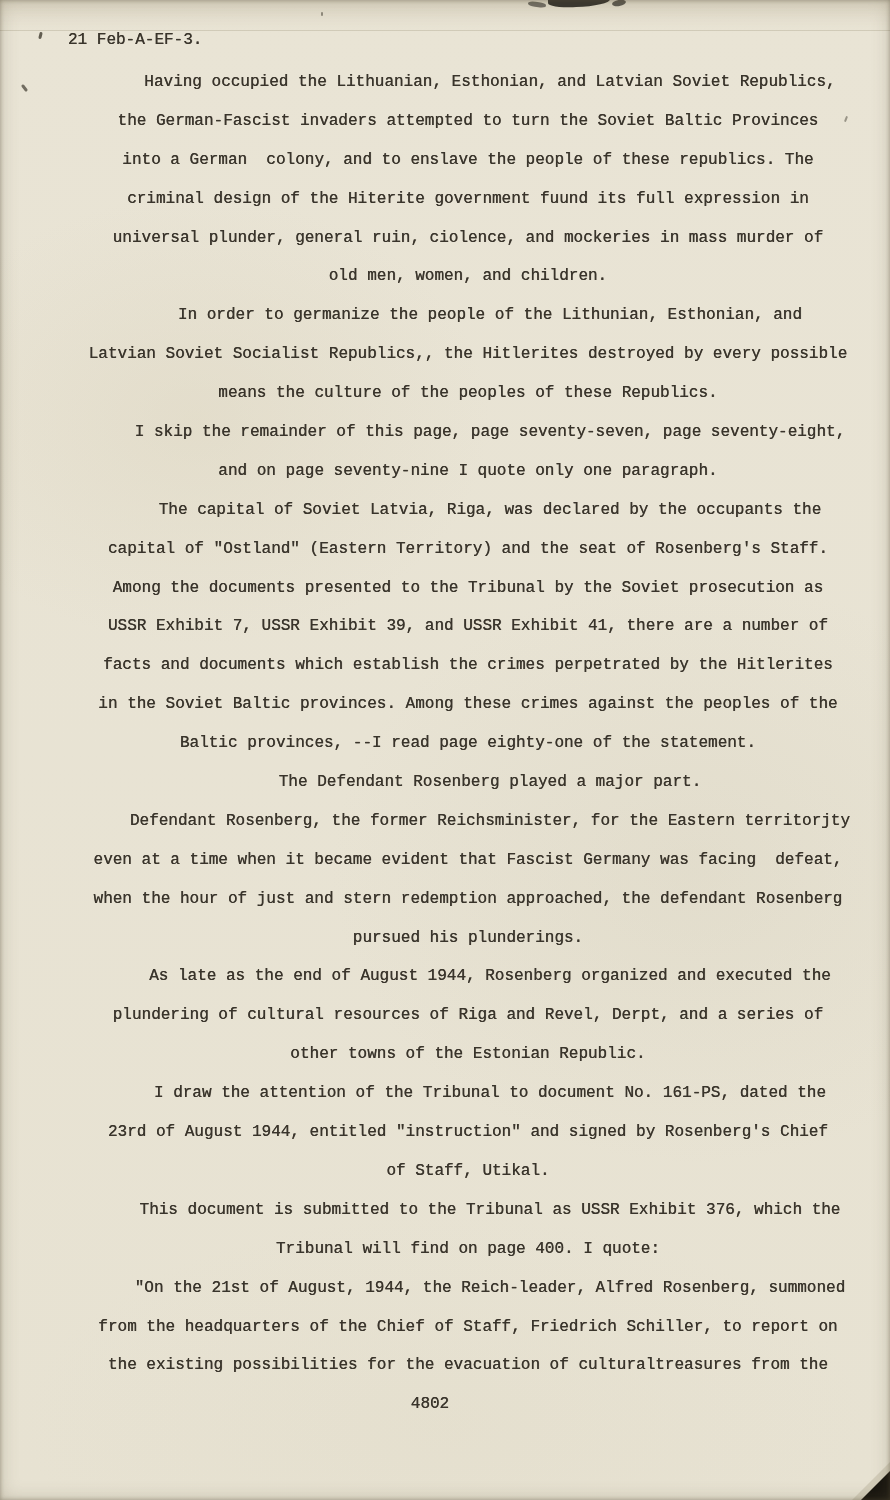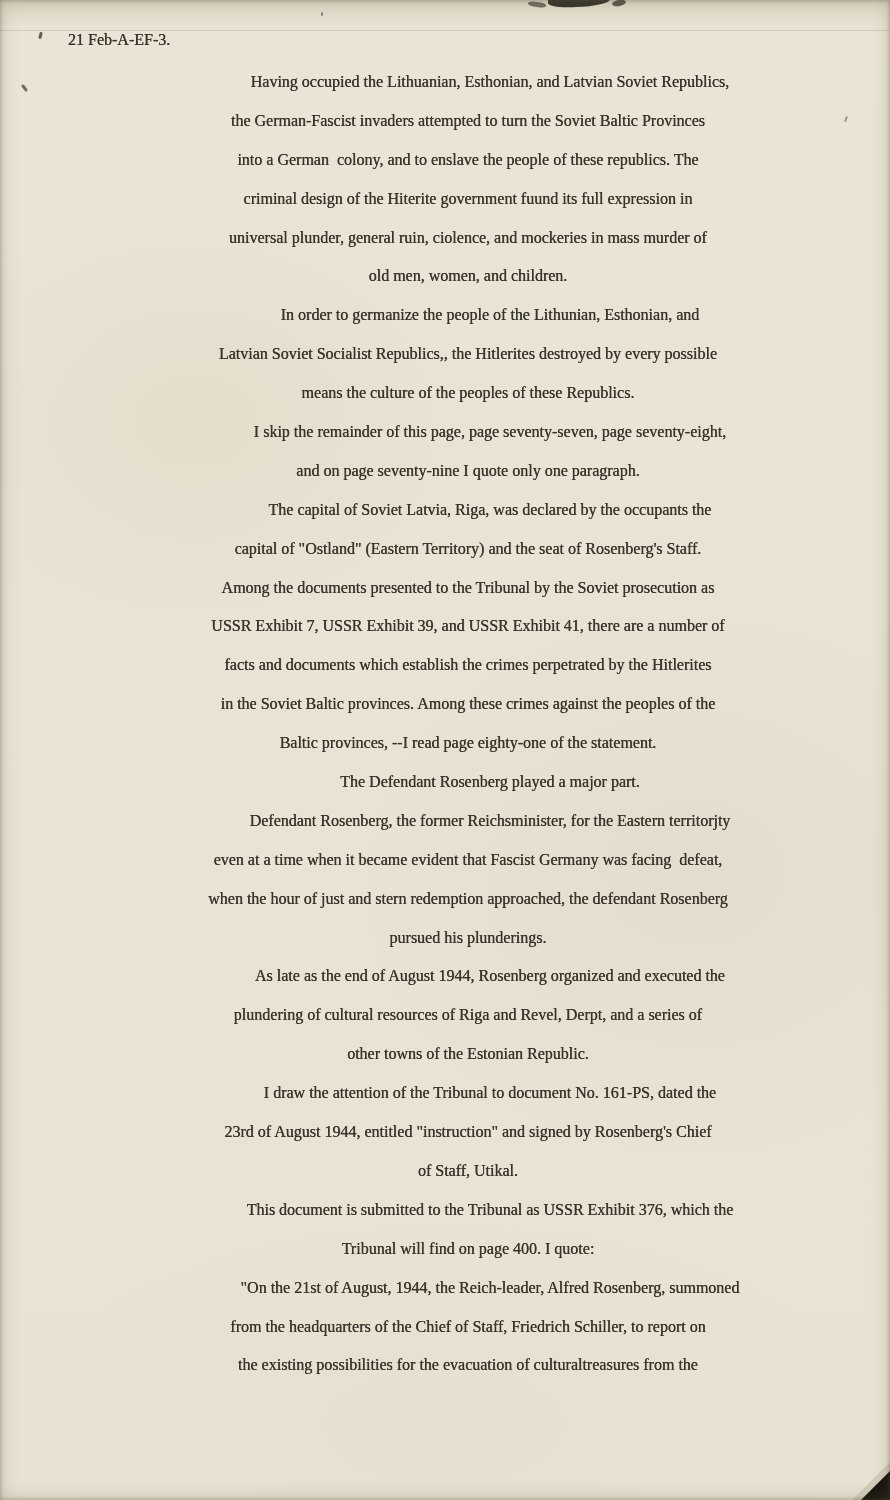--- a/index.html
+++ b/index.html
@@ -6,21 +6,21 @@
   .page {
     position: relative;
     width: 890px;
     height: 1500px;
     overflow: hidden;
     background:
       radial-gradient(ellipse 420px 320px at 22% 28%, rgba(214,206,182,.30), rgba(214,206,182,0) 70%),
       radial-gradient(ellipse 520px 420px at 78% 58%, rgba(205,199,178,.22), rgba(205,199,178,0) 70%),
       radial-gradient(ellipse 600px 300px at 50% 95%, rgba(222,216,196,.25), rgba(222,216,196,0) 70%),
       linear-gradient(#e9e4d5, #e7e2d2);
-    font-family: Liberation Serif, serif;
+    font-family: Liberation Mono, monospace;
     color: #39342b;
   }
   
   .page::after {
     content: "";
     position: absolute;
     inset: 0;
     box-shadow:
       inset 0 0 4px rgba(80,72,52,.45),
       inset 0 0 18px rgba(110,100,75,.30);
@@ -116,16 +116,17 @@
   <div class="smudge-bit-b"></div>
   <div class="speck speck-1"></div>
   <div class="speck speck-2"></div>
   <div class="speck speck-3"></div>
   <div class="speck speck-4"></div>
 
   <div class="header typewriter">21 Feb-A-EF-3.</div>
 
   <div class="body-text typewriter" id="body-lines"><div class="line indent">Having occupied the Lithuanian, Esthonian, and Latvian Soviet Republics,</div><div class="line">the German-Fascist invaders attempted to turn the Soviet Baltic Provinces</div><div class="line">into a German  colony, and to enslave the people of these republics. The</div><div class="line">criminal design of the Hiterite government fuund its full expression in</div><div class="line">universal plunder, general ruin, ciolence, and mockeries in mass murder of</div><div class="line">old men, women, and children.</div><div class="line indent">In order to germanize the people of the Lithunian, Esthonian, and</div><div class="line">Latvian Soviet Socialist Republics,, the Hitlerites destroyed by every possible</div><div class="line">means the culture of the peoples of these Republics.</div><div class="line indent">I skip the remainder of this page, page seventy-seven, page seventy-eight,</div><div class="line">and on page seventy-nine I quote only one paragraph.</div><div class="line indent">The capital of Soviet Latvia, Riga, was declared by the occupants the</div><div class="line">capital of "Ostland" (Eastern Territory) and the seat of Rosenberg's Staff.</div><div class="line">Among the documents presented to the Tribunal by the Soviet prosecution as</div><div class="line">USSR Exhibit 7, USSR Exhibit 39, and USSR Exhibit 41, there are a number of</div><div class="line">facts and documents which establish the crimes perpetrated by the Hitlerites</div><div class="line">in the Soviet Baltic provinces. Among these crimes against the peoples of the</div><div class="line">Baltic provinces, --I read page eighty-one of the statement.</div><div class="line indent">The Defendant Rosenberg played a major part.</div><div class="line indent">Defendant Rosenberg, the former Reichsminister, for the Eastern territorjty</div><div class="line">even at a time when it became evident that Fascist Germany was facing  defeat,</div><div class="line">when the hour of just and stern redemption approached, the defendant Rosenberg</div><div class="line">pursued his plunderings.</div><div class="line indent">As late as the end of August 1944, Rosenberg organized and executed the</div><div class="line">plundering of cultural resources of Riga and Revel, Derpt, and a series of</div><div class="line">other towns of the Estonian Republic.</div><div class="line indent">I draw the attention of the Tribunal to document No. 161-PS, dated the</div><div class="line">23rd of August 1944, entitled "instruction" and signed by Rosenberg's Chief</div><div class="line">of Staff, Utikal.</div><div class="line indent">This document is submitted to the Tribunal as USSR Exhibit 376, which the</div><div class="line">Tribunal will find on page 400. I quote:</div><div class="line indent">"On the 21st of August, 1944, the Reich-leader, Alfred Rosenberg, summoned</div><div class="line">from the headquarters of the Chief of Staff, Friedrich Schiller, to report on</div><div class="line">the existing possibilities for the evacuation of culturaltreasures from the</div></div>
 
+  <div class="page-number typewriter">4802</div>
 
   <div class="fold-highlight"></div>
   <div class="fold-dark"></div>
 </div>
 
 </body></html>

